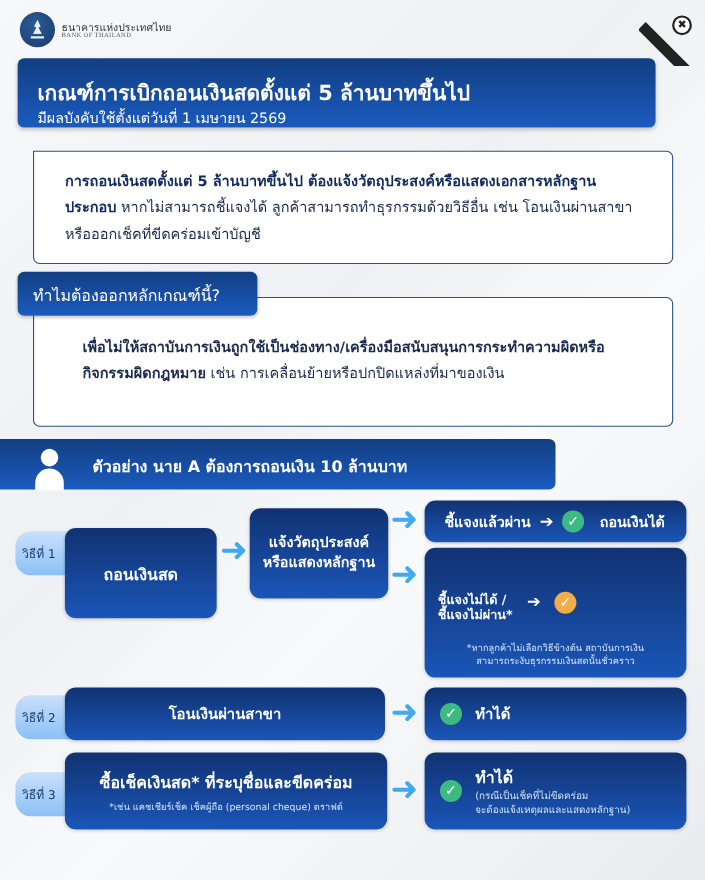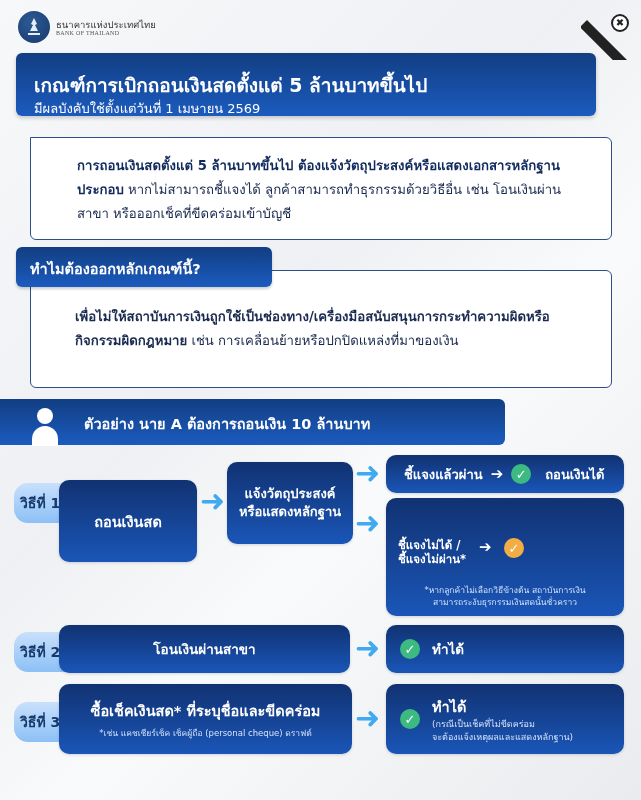--- a/index.html
+++ b/index.html
@@ -39,28 +39,28 @@
     background: linear-gradient(180deg, #123e82 0%, #1b5bbf 100%);
     box-shadow: 0 2px 4px rgba(0,0,0,0.2);
     padding: 20px 18px;
   }
   .title-main { color: #fff; font-size: 19px; font-weight: bold; line-height: 24px; }
   .title-sub { color: #fff; font-size: 13px; line-height: 20px; margin-top: 2px; }
 
   .info-box {
     left: 30px; top: 137px; width: 582px; height: 103px;
     border: 1.5px solid #2c4f8a; border-radius: 0 6px 6px 6px;
-    background: #fff; padding: 16px 46px; font-size: 13.2px; line-height: 24px; color: #1a2a4f;
+    background: #fff; padding: 16px 28px; font-size: 13.2px; line-height: 24px; color: #1a2a4f;
   }
   .info-box b { font-weight: bold; color: #112a5e; }
 
   .why-banner {
-    left: 16px; top: 247px; width: 256px; height: 40px; border-radius: 6px;
+    left: 16px; top: 247px; width: 218px; height: 40px; border-radius: 6px;
     background: linear-gradient(180deg, #123e82 0%, #1b5bbf 100%);
-    color: #fff; font-size: 14.5px; font-weight: bold; padding: 10px 14px;
+    color: #fff; font-size: 14.5px; font-weight: normal; padding: 10px 14px;
     box-shadow: 0 2px 3px rgba(0,0,0,0.2); z-index: 2;
   }
   .why-box {
     left: 30px; top: 270px; width: 582px; height: 118px;
     border: 1.5px solid #2c4f8a; border-radius: 6px; background: #fff;
     padding: 34px 44px 0; font-size: 13.2px; line-height: 24px; color: #1a2a4f;
   }
 
   .example-banner {
     left: 0; top: 399px; width: 505px; height: 46px; border-radius: 0 6px 6px 0;
@@ -74,21 +74,21 @@
   
   .box {
     background: linear-gradient(180deg, #113272 0%, #1a56b8 100%);
     border-radius: 10px; color: #fff; font-weight: bold;
     display: flex; align-items: center; justify-content: center; text-align: center;
     box-shadow: 0 1px 3px rgba(0,0,0,0.15);
   }
   .tag {
     background: linear-gradient(180deg, #c9e0fb 0%, #8cc0f6 100%);
     border-radius: 14px 0 0 14px;
-    color: #173a6e; font-weight: bold; font-size: 14px;
+    color: #173a6e; font-weight: normal; font-size: 11px;
     display: flex; align-items: center; padding-left: 6px; text-align: center;
   }
   .arrow { color: #41a9f0; font-size: 30px; font-weight: bold; line-height: 1; }
   .check {
     width: 20px; height: 20px; border-radius: 50%; display: inline-flex; align-items: center; justify-content: center;
     color: #fff; font-size: 13px; font-weight: bold; flex-shrink: 0;
   }
   .check.green { background: #3dba82; }
   .check.orange { background: #f3ad45; }
 </style>

